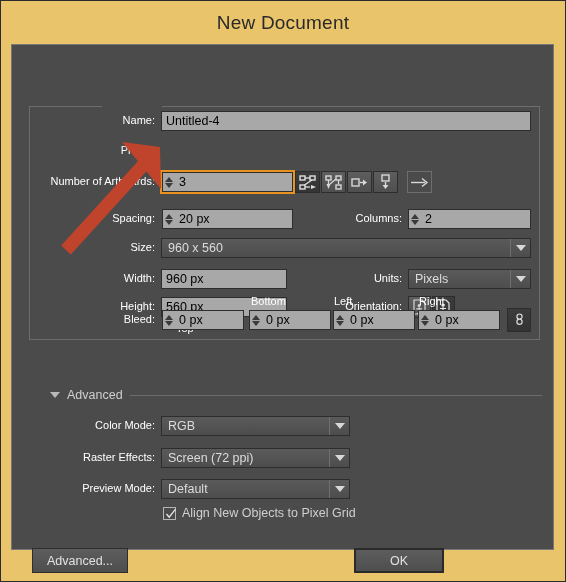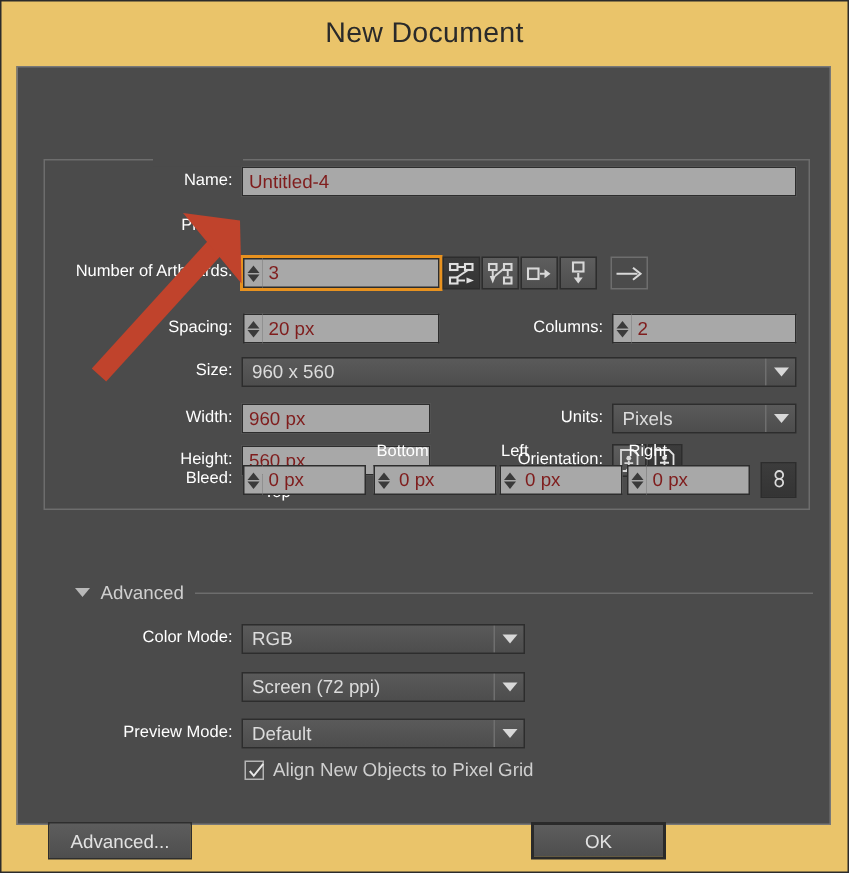--- a/index.html
+++ b/index.html
@@ -69,21 +69,21 @@
   .lbl-left {
     text-align: left;
   }
 
   
   .tf {
     position: absolute;
     background: #a8a8a8;
     border: 1px solid #2d2d2d;
     box-sizing: border-box;
-    color: #7f1d1d;
+    color: #000000;
     font-size: 12.5px;
     line-height: 18px;
     padding: 0 4px;
     height: 20px;
     display: flex;
     align-items: center;
     overflow: hidden;
     white-space: nowrap;
   }
 
@@ -419,20 +419,21 @@
     </div>
 
     <div class="lbl" style="left:0px; top:374px; width:143px;">Color Mode:</div>
     <div class="dd" style="left:149px; top:371px; width:189px;">
       <span>RGB</span>
       <span class="arrowbox">
           <i class="caret"></i>
         </span>
     </div>
 
+    <div class="lbl" style="left:0px; top:406px; width:143px;">Raster Effects:</div>
     <div class="dd" style="left:149px; top:403px; width:189px;">
       <span>Screen (72 ppi)</span>
       <span class="arrowbox">
           <i class="caret"></i>
         </span>
     </div>
 
     <div class="lbl" style="left:0px; top:437px; width:143px;">Preview Mode:</div>
     <div class="dd" style="left:149px; top:434px; width:189px;">
       <span>Default</span>

